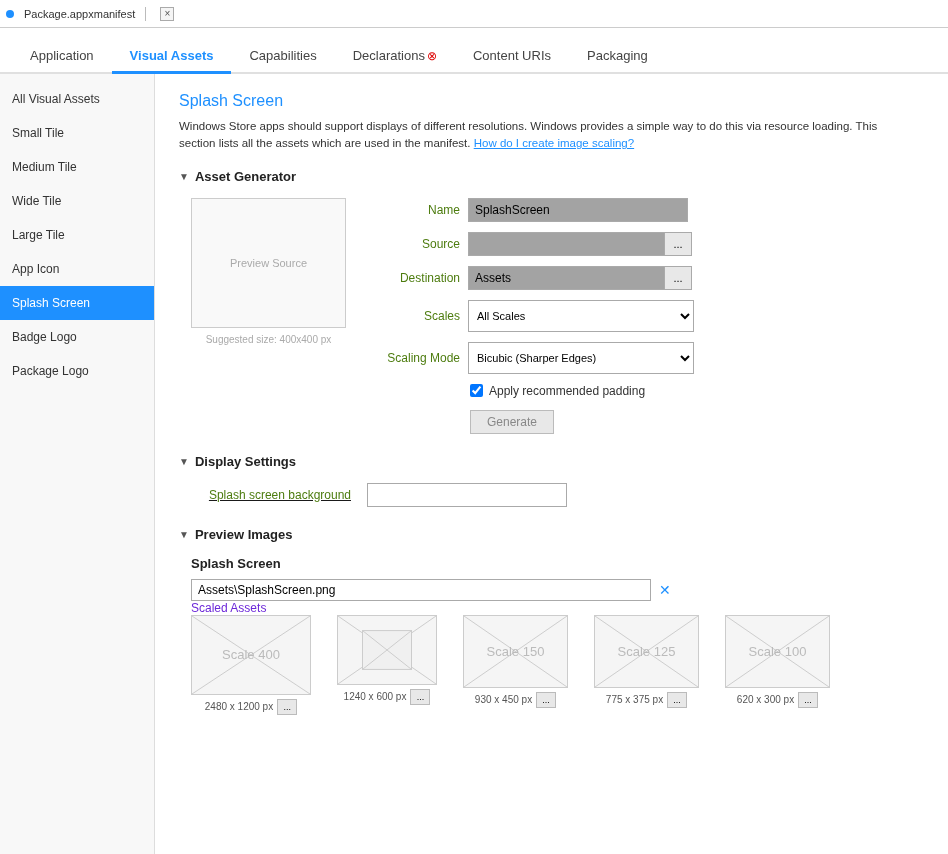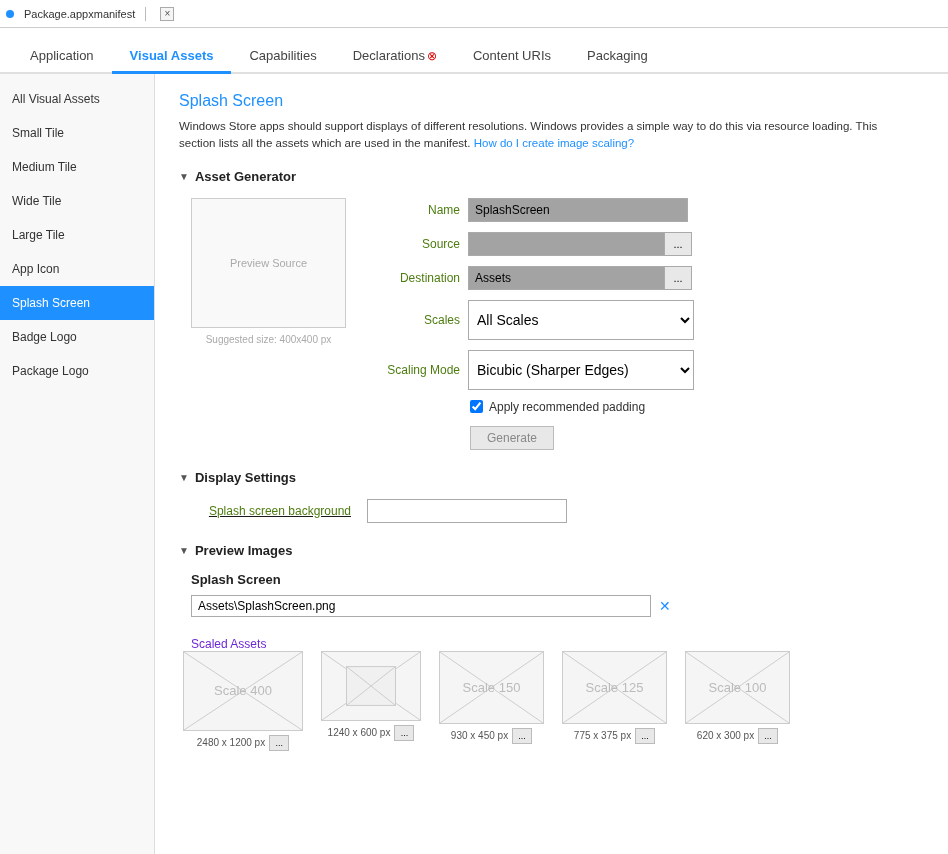--- a/index.html
+++ b/index.html
@@ -98,21 +98,21 @@
       font-weight: 400;
       margin-bottom: 8px;
     }
     .section-desc {
       font-size: 11.5px;
       color: #333;
       line-height: 1.5;
       margin-bottom: 16px;
       max-width: 700px;
     }
-    .section-desc a { color: #1e90ff; cursor: pointer; }
+    .section-desc a { color: #1e90ff; text-decoration: underline; cursor: pointer; }
 
     
     .collapse-header {
       display: flex;
       align-items: center;
       gap: 6px;
       margin-bottom: 14px;
       font-size: 13px;
       font-weight: 600;
       color: #222;
@@ -184,24 +184,24 @@
       height: 24px;
       width: 28px;
       border: 1px solid #aaa;
       background: #e8e8e8;
       font-size: 11px;
       cursor: pointer;
       display: flex; align-items: center; justify-content: center;
     }
 
     .form-select {
-      height: 40px;
+      height: 32px;
       border: 1px solid #aaa;
       background: #fff;
-      font-size: 14px;
+      font-size: 11px;
       padding: 0 4px;
       width: 226px;
       outline: none;
       appearance: auto;
     }
 
     .checkbox-row {
       display: flex;
       align-items: center;
       gap: 6px;
@@ -238,21 +238,21 @@
       font-weight: 600;
       color: #222;
       margin-bottom: 8px;
       margin-left: 12px;
     }
     .pi-path-row {
       display: flex;
       align-items: center;
       gap: 4px;
       margin-left: 12px;
-      margin-bottom: 20px;
+      margin-bottom: 0;
     }
     .pi-path-input {
       width: 460px;
       height: 22px;
       border: 1px solid #aaa;
       background: #fff;
       padding: 0 6px;
       font-size: 12px;
     }
     .pi-path-clear {
@@ -263,22 +263,22 @@
     }
 
     .scaled-assets-label {
       font-size: 12px;
       color: #6d28d9;
       margin-left: 12px;
     }
 
     .scaled-assets-grid {
       display: flex;
-      gap: 18px;
-      margin-left: 4px;
+      gap: 26px;
+      margin-left: 12px;
     }
     .scaled-asset-item {
       display: flex;
       flex-direction: column;
       align-items: center;
     }
     .scaled-asset-box {
       border: 1px solid #ccc;
       background: #f5f5f5;
       position: relative;

